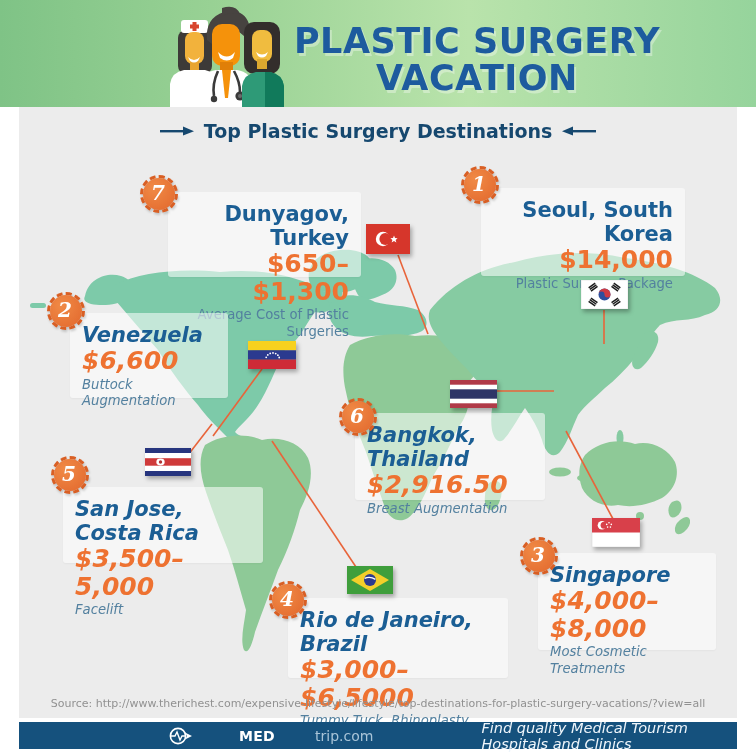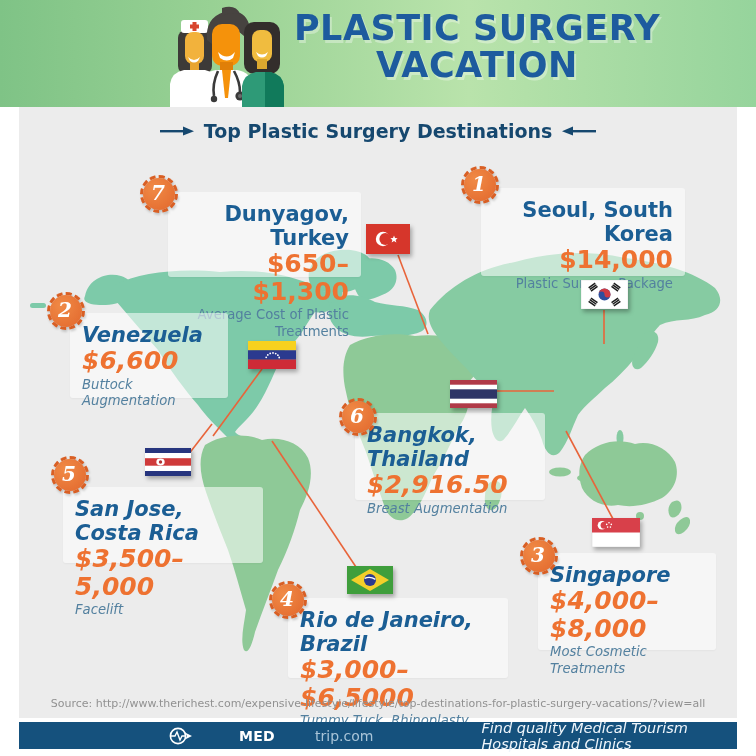--- a/index.html
+++ b/index.html
@@ -3,21 +3,21 @@
 <meta charset="utf-8">
 <style>
   html,body{margin:0;padding:0;background:#ffffff;}
   .canvas{position:relative;width:756px;height:756px;background:#ffffff;overflow:hidden;
           font-family:"DejaVu Sans","Liberation Sans",sans-serif;}
 
   
   .header{position:absolute;left:0;top:0;width:756px;height:107px;
           background:linear-gradient(90deg,#7fc386 0%,#9ad295 30%,#b9e3ab 62%,#96d49c 100%);}
   .doctors{position:absolute;left:152px;top:6px;}
-  .title{position:absolute;left:292px;top:11px;width:370px;text-align:center;
+  .title{position:absolute;left:292px;top:24px;width:370px;text-align:center;
          color:#1d5b9e;font-weight:bold;line-height:1.0;letter-spacing:.5px;
          text-shadow:2px 3px 0 rgba(255,255,255,.35);}
   .title .l1{font-size:35px;}
   .title .l2{font-size:35px;margin-top:2px;}
 
   
   .body-bg{position:absolute;left:19px;top:107px;width:718px;height:611px;background:#ececec;}
   .subtitle-row{position:absolute;left:19px;top:117px;width:718px;height:28px;
                 display:flex;align-items:center;justify-content:center;gap:10px;
                 color:#16486f;font-weight:bold;font-size:19px;}
@@ -140,21 +140,21 @@
       <path fill="#8ec997" d="M585,455 C598,442 618,438 635,444 C650,440 668,448 675,462 C680,475 675,490 662,498 C648,505 632,508 618,505 C602,508 588,500 582,488 C578,476 578,465 585,455 Z"></path>
       <circle cx="640" cy="516" r="4" fill="#8ec997"></circle>
       <path fill="#8ec997" d="M672,502 q7,-4 9,2 q2,7 -4,12 q-6,4 -8,-2 q-2,-7 3,-12 Z"></path>
       <path fill="#8ec997" d="M680,520 q8,-6 10,0 q1,6 -6,12 q-7,5 -9,-1 q-1,-6 5,-11 Z"></path>
     </g>
   </svg>
 
   <div class="card right" style="left:168px;top:192px;width:193px;height:85px;">
     <div class="name">Dunyagov, Turkey</div>
     <div class="price">$650–$1,300</div>
-    <div class="desc">Average Cost of Plastic Treatments</div>
+    <div class="desc">Average Cost of Plastic Surgeries</div>
   </div>
   <div class="card right" style="left:481px;top:188px;width:204px;height:88px;">
     <div class="name">Seoul, South Korea</div>
     <div class="price">$14,000</div>
     <div class="desc">Plastic Surgery Package</div>
   </div>
   <div class="card left" style="left:70px;top:313px;width:158px;height:85px;">
     <div class="name">Venezuela</div>
     <div class="price">$6,600</div>
     <div class="desc">Buttock Augmentation</div>

